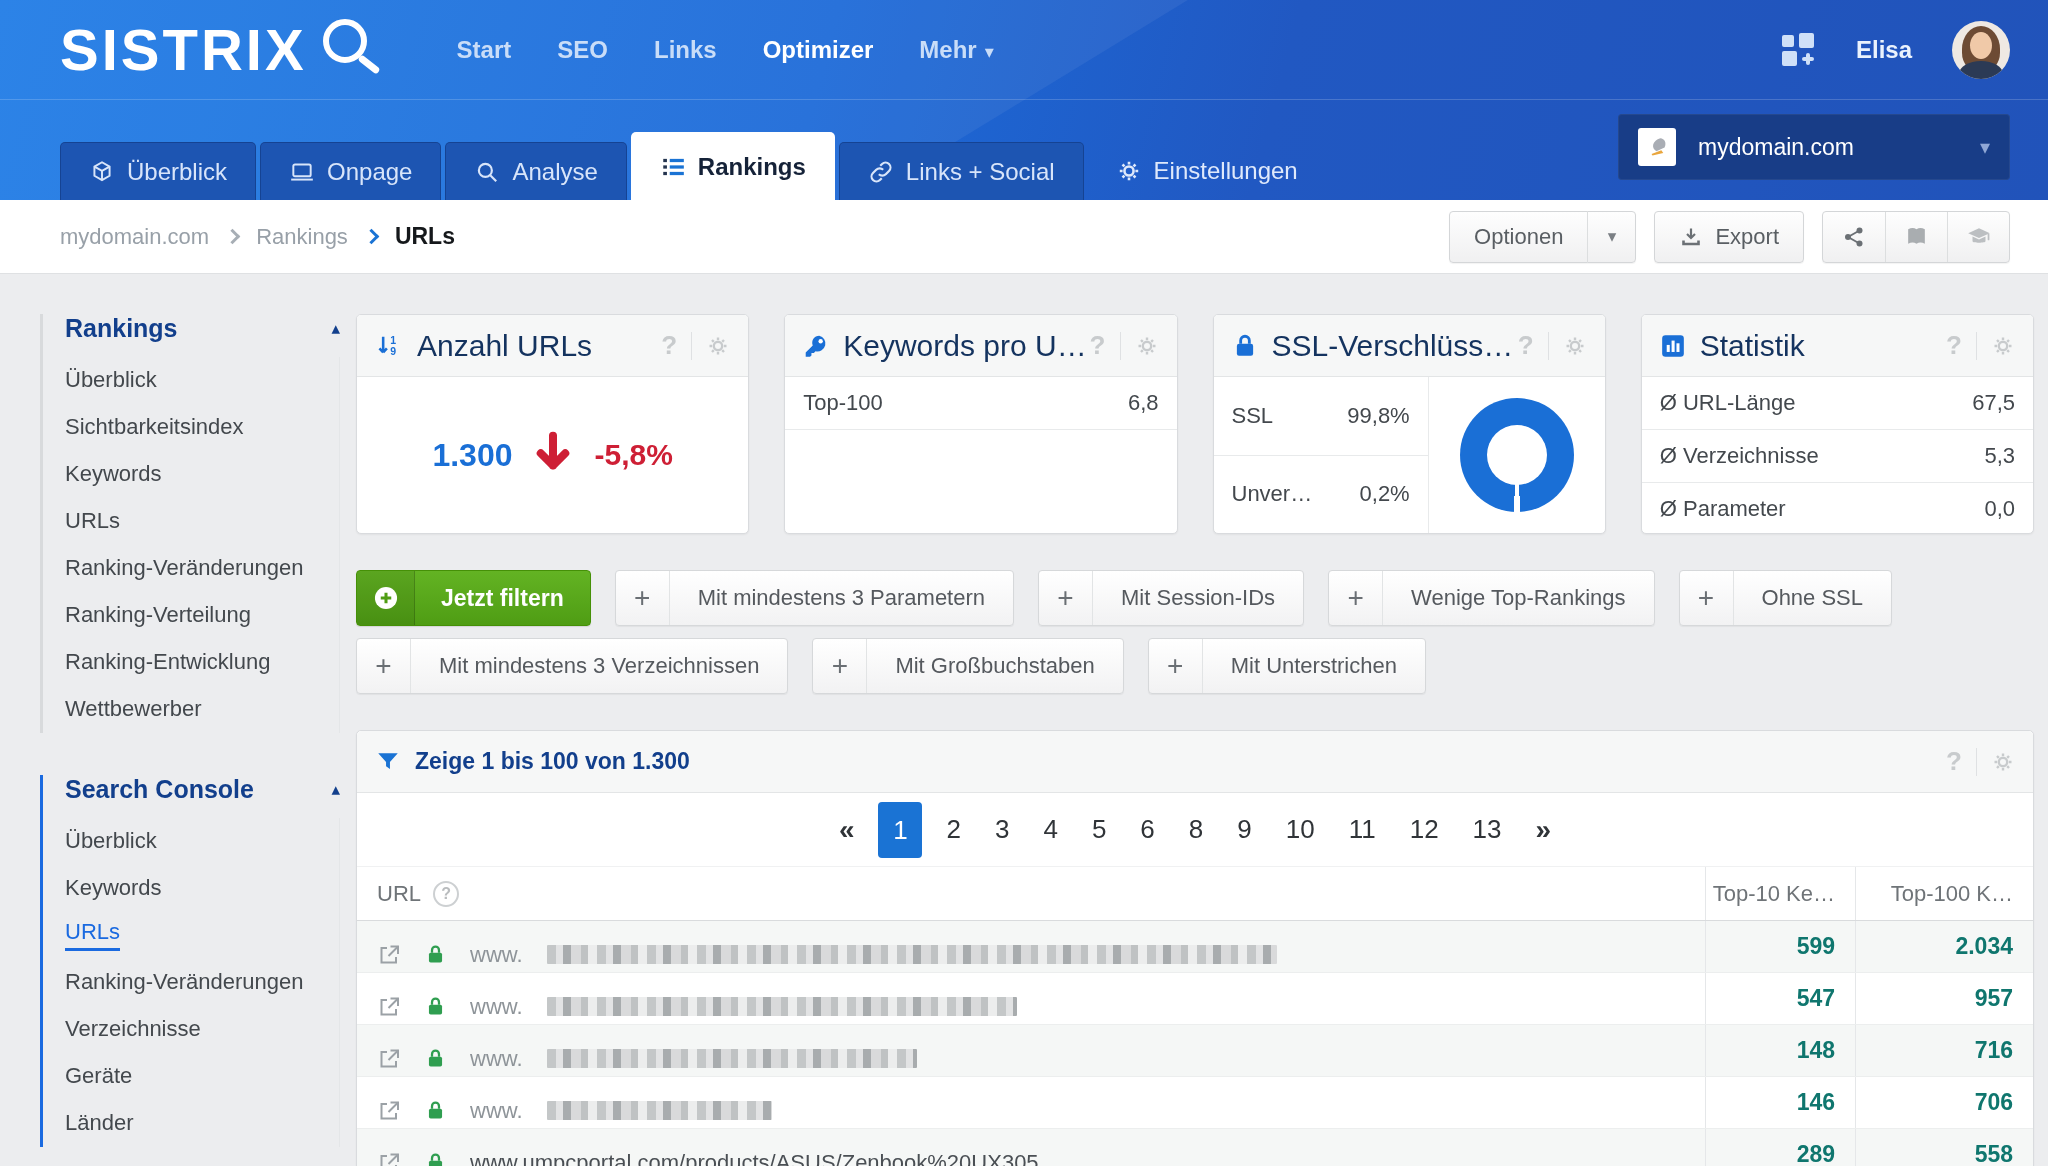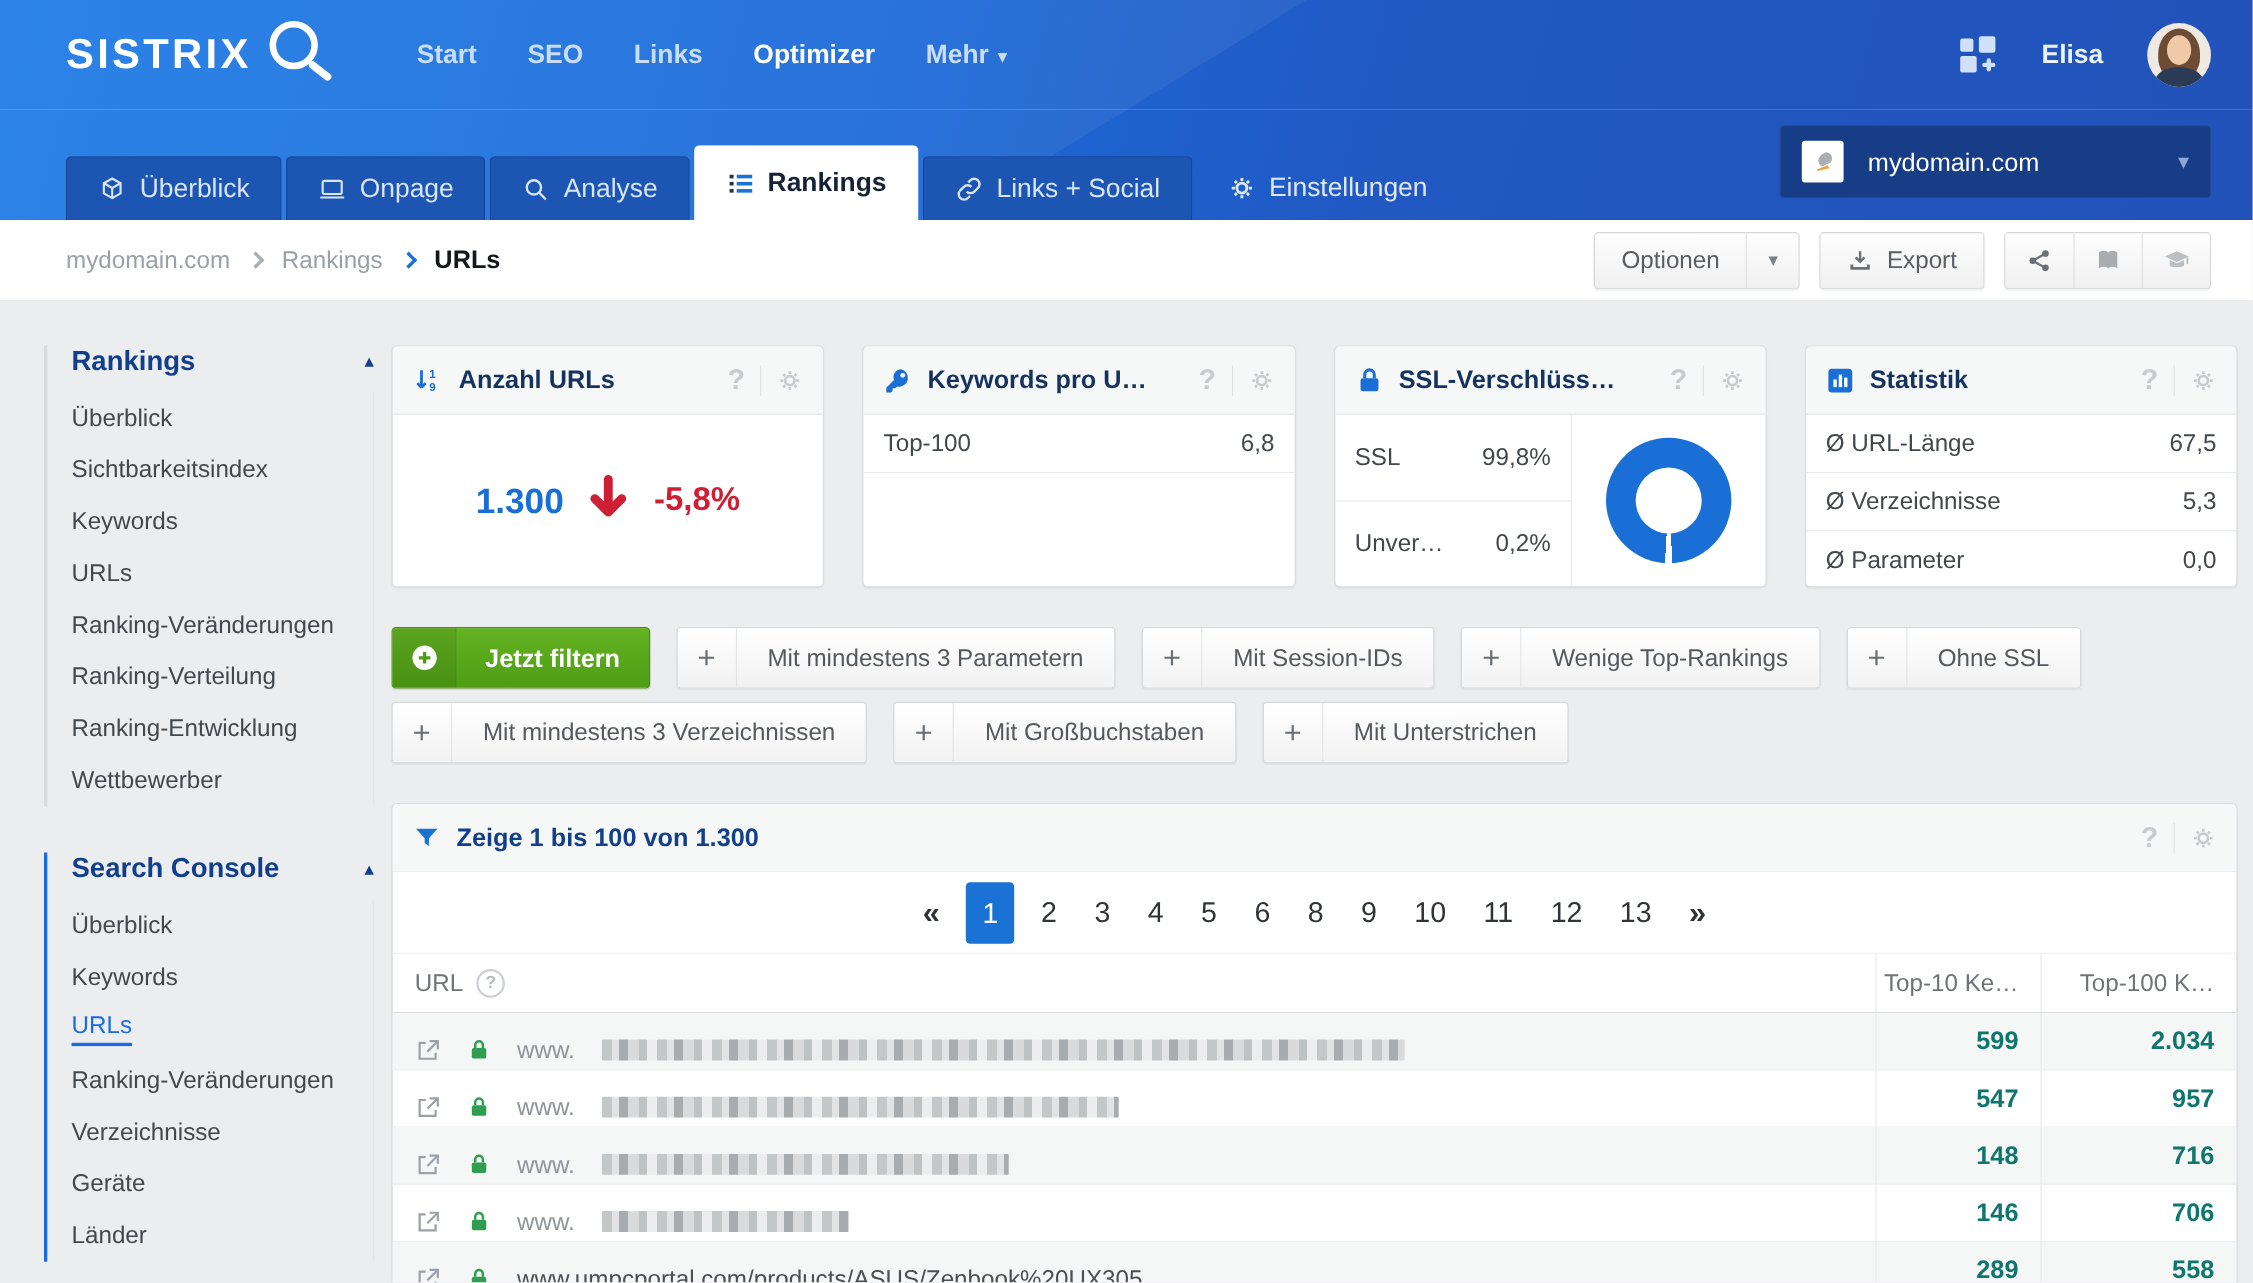--- a/index.html
+++ b/index.html
@@ -5,21 +5,21 @@
   *{margin:0;padding:0;box-sizing:border-box;}
   html,body{width:2048px;height:1166px;}
   body{font-family:"Liberation Sans","DejaVu Sans",sans-serif;background:#ecedef;}
   .page{position:relative;width:2048px;height:1166px;overflow:hidden;background:#ecedef;}
 
   
   .header{position:relative;height:200px;background:linear-gradient(105deg,#1f7ce6 0%,#1c6ad8 40%,#2158c2 62%,#2153ba 100%);}
   .header-glare{position:absolute;inset:0;background:rgba(255,255,255,0.06);clip-path:polygon(0 0,58% 0,42% 100%,0 100%);pointer-events:none;}
   .mainnav{position:relative;height:100px;display:flex;align-items:center;padding:0 38px 0 60px;border-bottom:1px solid rgba(255,255,255,0.18);}
   .logo{display:flex;align-items:center;cursor:pointer;}
-  .logo-text{color:#fff;font-weight:bold;font-size:38px;letter-spacing:3px;line-height:1;}
+  .logo-text{color:#fff;font-weight:bold;font-size:58px;letter-spacing:3px;line-height:1;}
   .logo-glass{position:relative;width:62px;height:66px;margin-left:10px;display:inline-block;}
   .glass-circle{position:absolute;top:2px;left:6px;width:44px;height:44px;border:6px solid #fff;border-radius:50%;}
   .glass-handle{position:absolute;left:40px;top:44px;width:24px;height:7px;background:#fff;border-radius:4px;transform:rotate(38deg);}
   .nav-items{display:flex;align-items:center;gap:46px;margin-left:78px;}
   .nav-item{color:#c9ddf8;font-size:24px;font-weight:bold;text-decoration:none;cursor:pointer;}
   .nav-item.active{color:#ffffff;}
   .nav-caret{font-size:18px;margin-left:8px;color:#c9ddf8;}
   .header-right{margin-left:auto;display:flex;align-items:center;gap:40px;}
   .apps-icon{width:34px;height:34px;position:relative;cursor:pointer;}
   .apps-icon i{position:absolute;background:#cfe0f8;border-radius:2px;}
@@ -72,21 +72,21 @@
   .side-item{height:47px;display:flex;align-items:center;font-size:22px;color:#43484d;cursor:pointer;}
   .side-item span{line-height:1.1;}
   .side-item.active span{color:#1a6ae0;border-bottom:3px solid #1a6ae0;padding-bottom:3px;}
 
   .main{flex:1;min-width:0;}
 
   
   .cards{display:grid;grid-template-columns:repeat(4,1fr);gap:35px;}
   .card{background:#fff;border:1px solid #d9dbde;border-radius:5px;height:220px;box-shadow:0 1px 2px rgba(0,0,0,0.05);overflow:hidden;display:flex;flex-direction:column;}
   .card-head{height:62px;background:#f6f7f7;border-bottom:1px solid #e3e5e6;display:flex;align-items:center;padding:0 18px;flex:0 0 62px;}
-  .card-title{color:#14335f;font-size:23px;font-weight:bold;margin-left:14px;white-space:nowrap;overflow:hidden;}
+  .card-title{color:#14335f;font-size:30px;font-weight:normal;margin-left:14px;white-space:nowrap;overflow:hidden;}
   .card-head-right{margin-left:auto;display:flex;align-items:center;gap:14px;}
   .card-help{color:#c8cbcd;font-size:26px;font-weight:bold;cursor:pointer;}
   .card-div{width:1px;height:28px;background:#dfe1e3;}
   .card-gear{color:#c8cbcd;cursor:pointer;display:flex;}
   .card-body{flex:1;display:flex;}
   .kpi-body{align-items:center;justify-content:center;gap:20px;}
   .kpi-value{color:#1a6fd6;font-size:32px;font-weight:bold;}
   .kpi-change{color:#ce1f35;font-size:30px;font-weight:bold;}
   .rows-body{flex-direction:column;}
   .crow{display:flex;align-items:center;justify-content:space-between;padding:0 18px;height:53px;border-bottom:1px solid #e8eaeb;font-size:22px;color:#43484d;flex:0 0 53px;}

